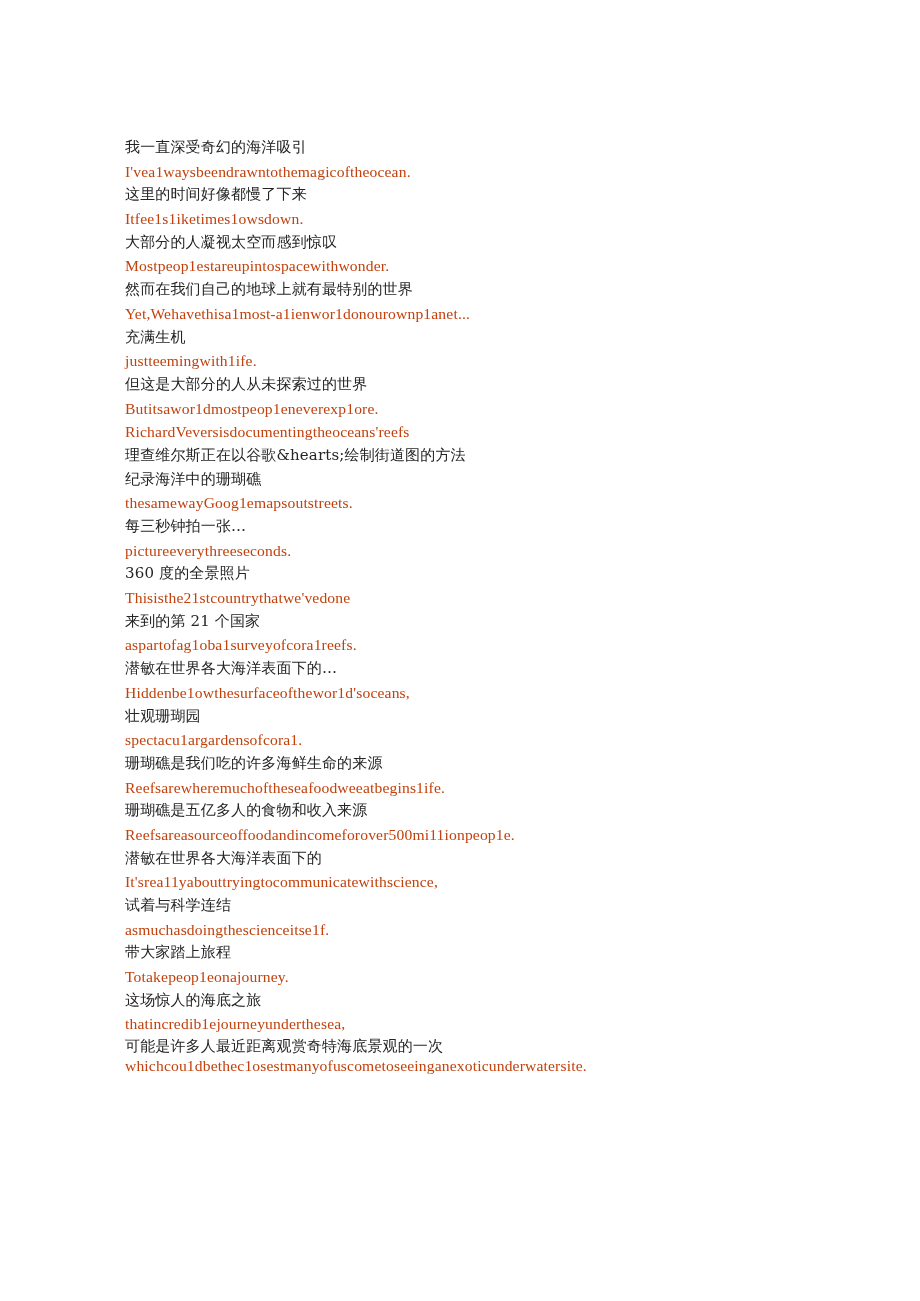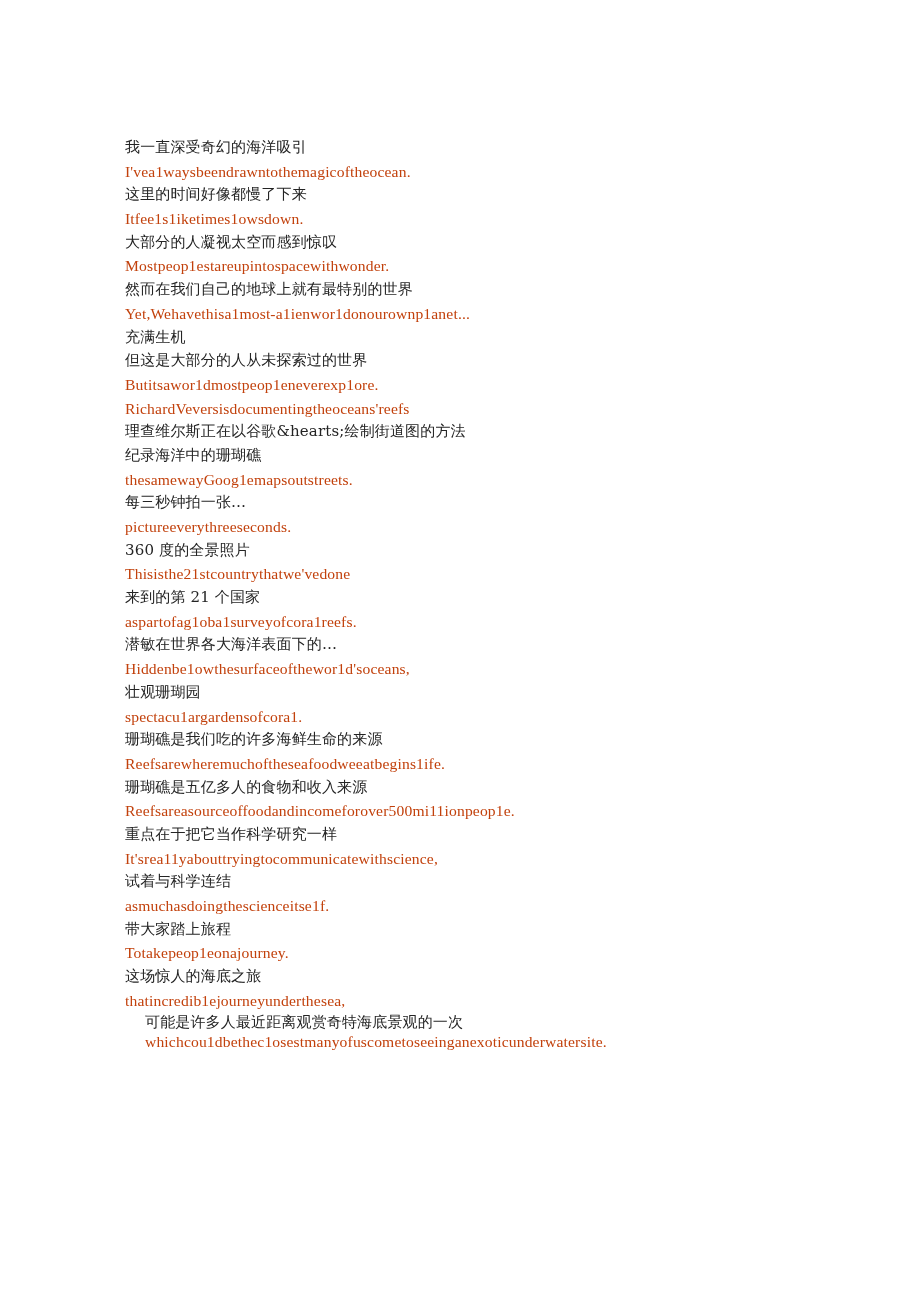--- a/index.html
+++ b/index.html
@@ -40,57 +40,57 @@
   
   .line.en {
     font-family: "Liberation Serif", "DejaVu Serif", serif;
     font-size: 15.6px;
     color: #c2410c;
   }
   
   .line.tight {
     line-height: 20px;
     height: 20px;
-    margin-left: 20px;
   }
 </style>
 </head>
 <body style="background: rgb(255, 255, 255); color: rgb(26, 26, 26);">
 
 <div id="transcript">
     <div class="line zh">我一直深受奇幻的海洋吸引</div>
     <div class="line en">I'vea1waysbeendrawntothemagicoftheocean.</div>
     <div class="line zh">这里的时间好像都慢了下来</div>
     <div class="line en">Itfee1s1iketimes1owsdown.</div>
     <div class="line zh">大部分的人凝视太空而感到惊叹</div>
     <div class="line en">Mostpeop1estareupintospacewithwonder.</div>
     <div class="line zh">然而在我们自己的地球上就有最特别的世界</div>
     <div class="line en">Yet,Wehavethisa1most-a1ienwor1donourownp1anet...</div>
     <div class="line zh">充满生机</div>
+    <div class="line en">justteemingwith1ife.</div>
     <div class="line zh">但这是大部分的人从未探索过的世界</div>
     <div class="line en">Butitsawor1dmostpeop1eneverexp1ore.</div>
     <div class="line en">RichardVeversisdocumentingtheoceans'reefs</div>
     <div class="line zh">理查维尔斯正在以谷歌&amp;hearts;绘制街道图的方法</div>
     <div class="line zh">纪录海洋中的珊瑚礁</div>
     <div class="line en">thesamewayGoog1emapsoutstreets.</div>
     <div class="line zh">每三秒钟拍一张…</div>
     <div class="line en">pictureeverythreeseconds.</div>
     <div class="line zh">360 度的全景照片</div>
     <div class="line en">Thisisthe21stcountrythatwe'vedone</div>
     <div class="line zh">来到的第 21 个国家</div>
     <div class="line en">aspartofag1oba1surveyofcora1reefs.</div>
     <div class="line zh">潜敏在世界各大海洋表面下的…</div>
     <div class="line en">Hiddenbe1owthesurfaceofthewor1d'soceans,</div>
     <div class="line zh">壮观珊瑚园</div>
     <div class="line en">spectacu1argardensofcora1.</div>
     <div class="line zh">珊瑚礁是我们吃的许多海鲜生命的来源</div>
     <div class="line en">Reefsarewheremuchoftheseafoodweeatbegins1ife.</div>
     <div class="line zh">珊瑚礁是五亿多人的食物和收入来源</div>
     <div class="line en">Reefsareasourceoffoodandincomeforover500mi11ionpeop1e.</div>
-    <div class="line zh">重点在于把它当作科学研究一样</div>
+    <div class="line zh">潜敏在世界各大海洋表面下的</div>
     <div class="line en">It'srea11yabouttryingtocommunicatewithscience,</div>
     <div class="line zh">试着与科学连结</div>
     <div class="line en">asmuchasdoingthescienceitse1f.</div>
     <div class="line zh">带大家踏上旅程</div>
     <div class="line en">Totakepeop1eonajourney.</div>
     <div class="line zh">这场惊人的海底之旅</div>
     <div class="line en">thatincredib1ejourneyunderthesea,</div>
     <div class="line zh tight">可能是许多人最近距离观赏奇特海底景观的一次</div>
     <div class="line en tight">whichcou1dbethec1osestmanyofuscometoseeinganexoticunderwatersite.</div>
   </div>

